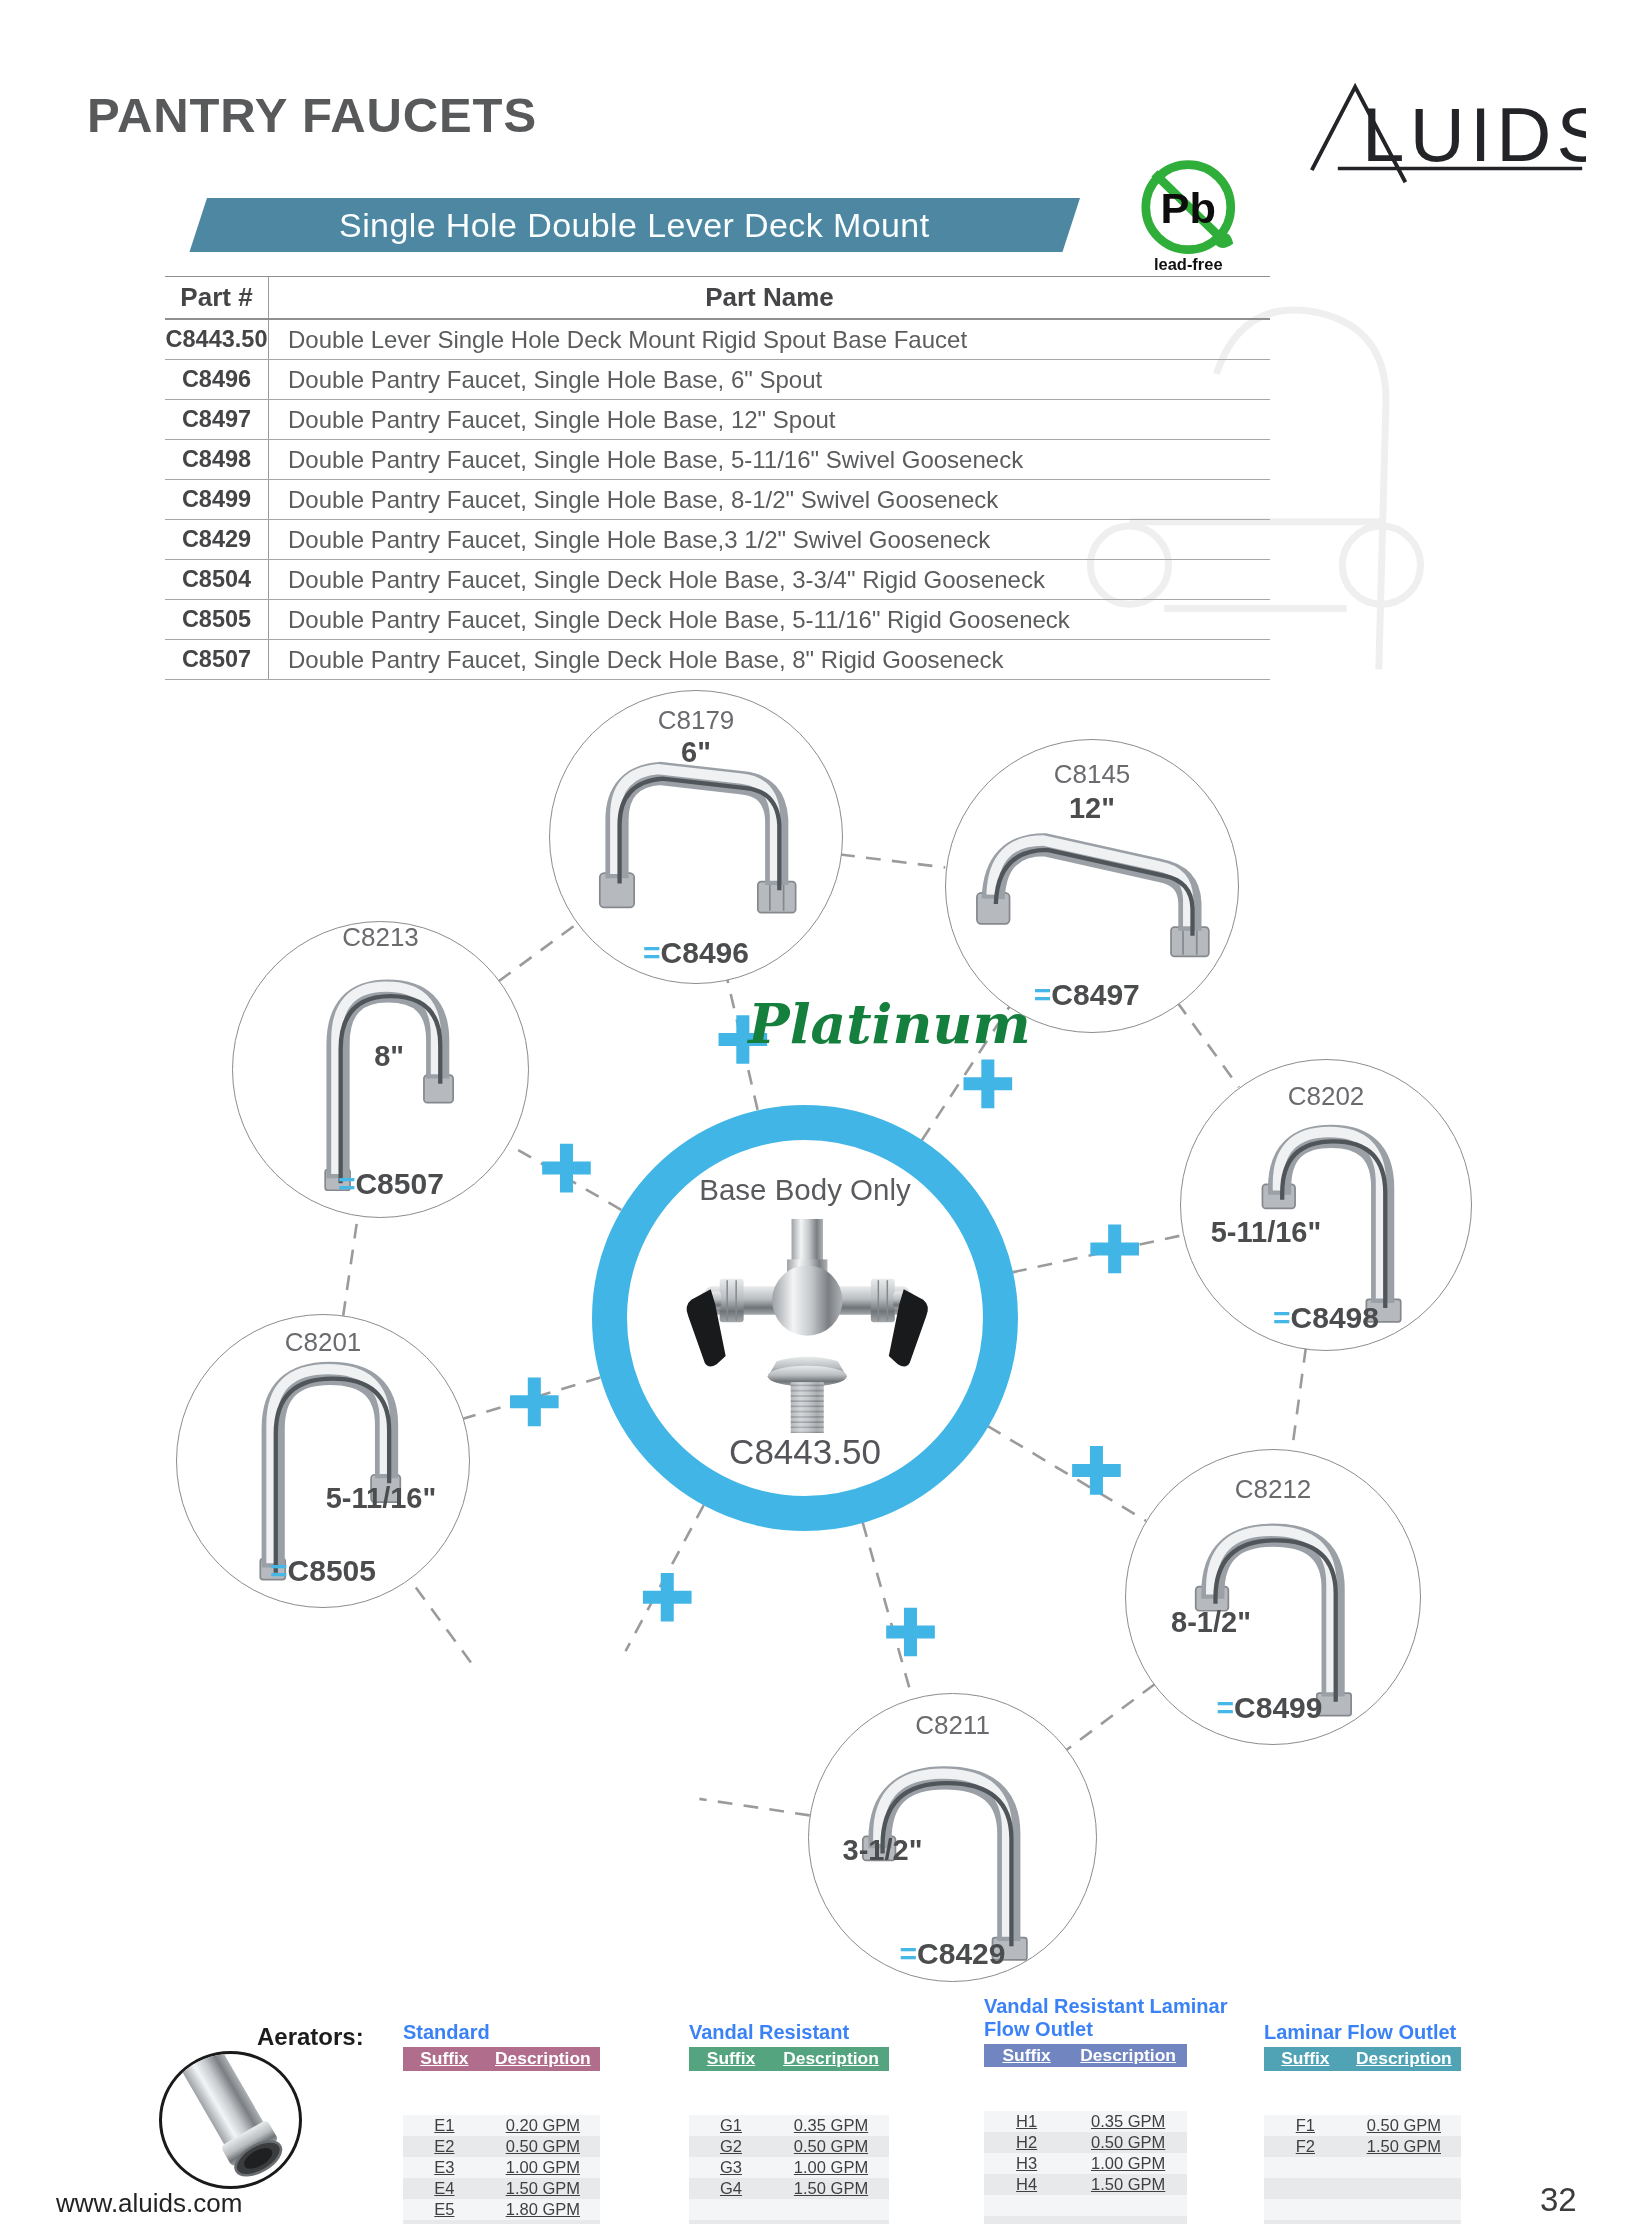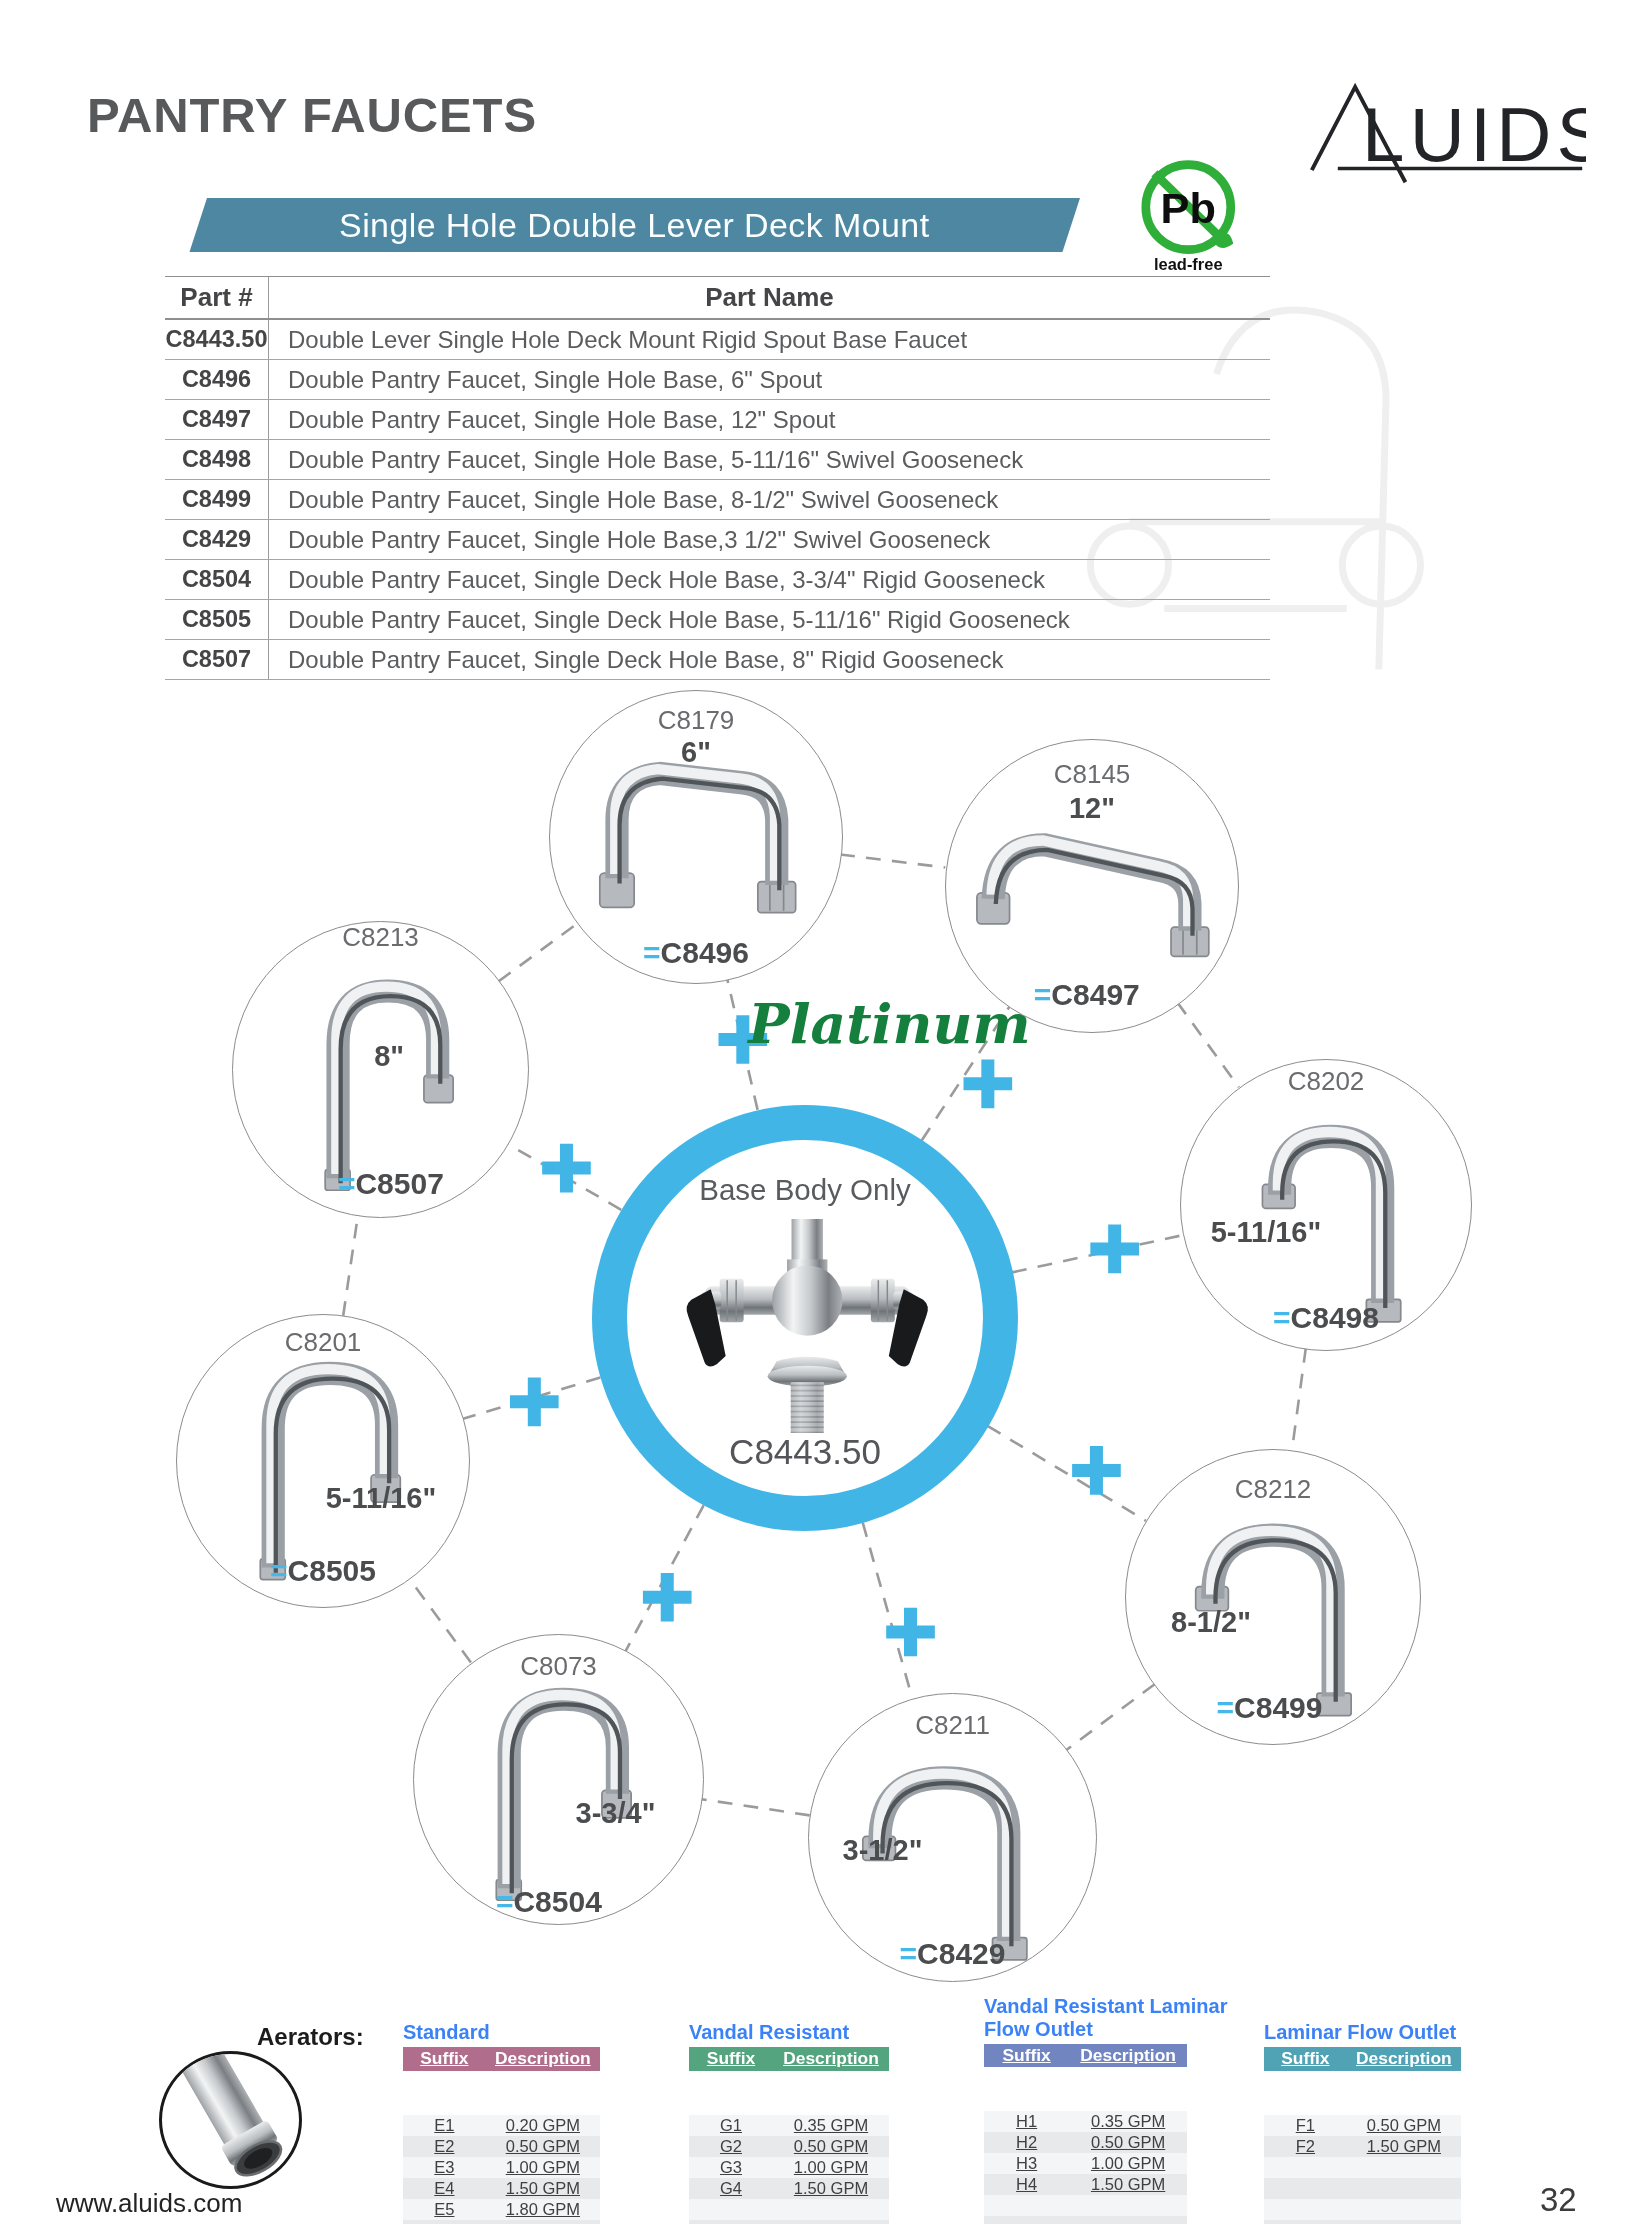--- a/index.html
+++ b/index.html
@@ -282,21 +282,21 @@
   </div>
 
   <div class="abs bubble" style="left:1180px;top:1059px;width:290px;height:290px;">
     <svg class="spout" width="292" height="292" viewBox="0 0 340 340">
       <rect class="cap" x="96" y="146" width="38" height="28" rx="4"></rect>
       <rect class="cap" x="217" y="280" width="40" height="26" rx="3"></rect>
       <path class="tube" d="M116,158 V150 Q116,90 176,90 Q236,90 236,150 V284"></path>
         <path class="tube-hi" d="M116,158 V150 Q116,90 176,90 Q236,90 236,150 V284"></path>
         <path class="tube-dk" d="M116,158 V150 Q116,90 176,90 Q236,90 236,150 V284"></path>
     </svg>
-    <div class="b-code cx" style="top:6px;">C8202</div>
+    <div class="b-code cx" style="top:21px;">C8202</div>
     <div class="b-size cx" style="top:156px;left:calc(50% - 60px);">5-11/16"</div>
     <div class="b-eq cx" style="top:241px;"><span class="eq">=</span><span>C8498</span></div>
   </div>
 
   <div class="abs bubble" style="left:176px;top:1314px;width:292px;height:292px;">
     <svg class="spout" width="292" height="292" viewBox="0 0 340 340">
       <rect class="cap" x="226" y="186" width="34" height="32" rx="4"></rect>
       <rect class="cap" x="97" y="284" width="29" height="24" rx="3"></rect>
       <path class="tube" d="M112,294 V132 Q112,68 178,68 Q244,68 244,128 V190"></path>
         <path class="tube-hi" d="M112,294 V132 Q112,68 178,68 Q244,68 244,128 V190"></path>
@@ -313,32 +313,20 @@
       <rect class="cap" x="221" y="282" width="40" height="26" rx="3"></rect>
       <path class="tube" d="M100,172 V165 Q100,98 170,98 Q240,98 240,160 V286"></path>
         <path class="tube-hi" d="M100,172 V165 Q100,98 170,98 Q240,98 240,160 V286"></path>
         <path class="tube-dk" d="M100,172 V165 Q100,98 170,98 Q240,98 240,160 V286"></path>
     </svg>
     <div class="b-code cx" style="top:23.5px;">C8212</div>
     <div class="b-size cx" style="top:156px;left:calc(50% - 62px);">8-1/2"</div>
     <div class="b-eq cx" style="top:241px;left:calc(50% - 3.5px);"><span class="eq">=</span><span>C8499</span></div>
   </div>
 
-  <div class="abs bubble" style="left:413px;top:1634px;width:289px;height:289px;">
-    <svg class="spout" width="292" height="292" viewBox="0 0 340 340">
-      <rect class="cap" x="220" y="182" width="34" height="32" rx="4"></rect>
-      <rect class="cap" x="97" y="286" width="29" height="24" rx="3"></rect>
-      <path class="tube" d="M112,296 V140 Q112,76 175,76 Q238,76 238,132 V186"></path>
-        <path class="tube-hi" d="M112,296 V140 Q112,76 175,76 Q238,76 238,132 V186"></path>
-        <path class="tube-dk" d="M112,296 V140 Q112,76 175,76 Q238,76 238,132 V186"></path>
-    </svg>
-    <div class="b-code cx" style="top:15.6px;">C8073</div>
-    <div class="b-size cx" style="top:162px;left:calc(50% + 57px);">3-3/4"</div>
-    <div class="b-eq cx" style="top:250px;left:calc(50% - 9.6px);"><span class="eq">=</span><span>C8504</span></div>
-  </div>
 
   <div class="abs bubble" style="left:808px;top:1693px;width:287px;height:287px;">
     <svg class="spout" width="292" height="292" viewBox="0 0 340 340">
       <rect class="cap" x="65" y="168" width="38" height="28" rx="4"></rect>
       <rect class="cap" x="216" y="286" width="40" height="26" rx="3"></rect>
       <path class="tube" d="M85,182 V172 Q85,100 160,100 Q235,100 235,165 V290"></path>
         <path class="tube-hi" d="M85,182 V172 Q85,100 160,100 Q235,100 235,165 V290"></path>
         <path class="tube-dk" d="M85,182 V172 Q85,100 160,100 Q235,100 235,165 V290"></path>
     </svg>
     <div class="b-code cx" style="top:15.6px;">C8211</div>

